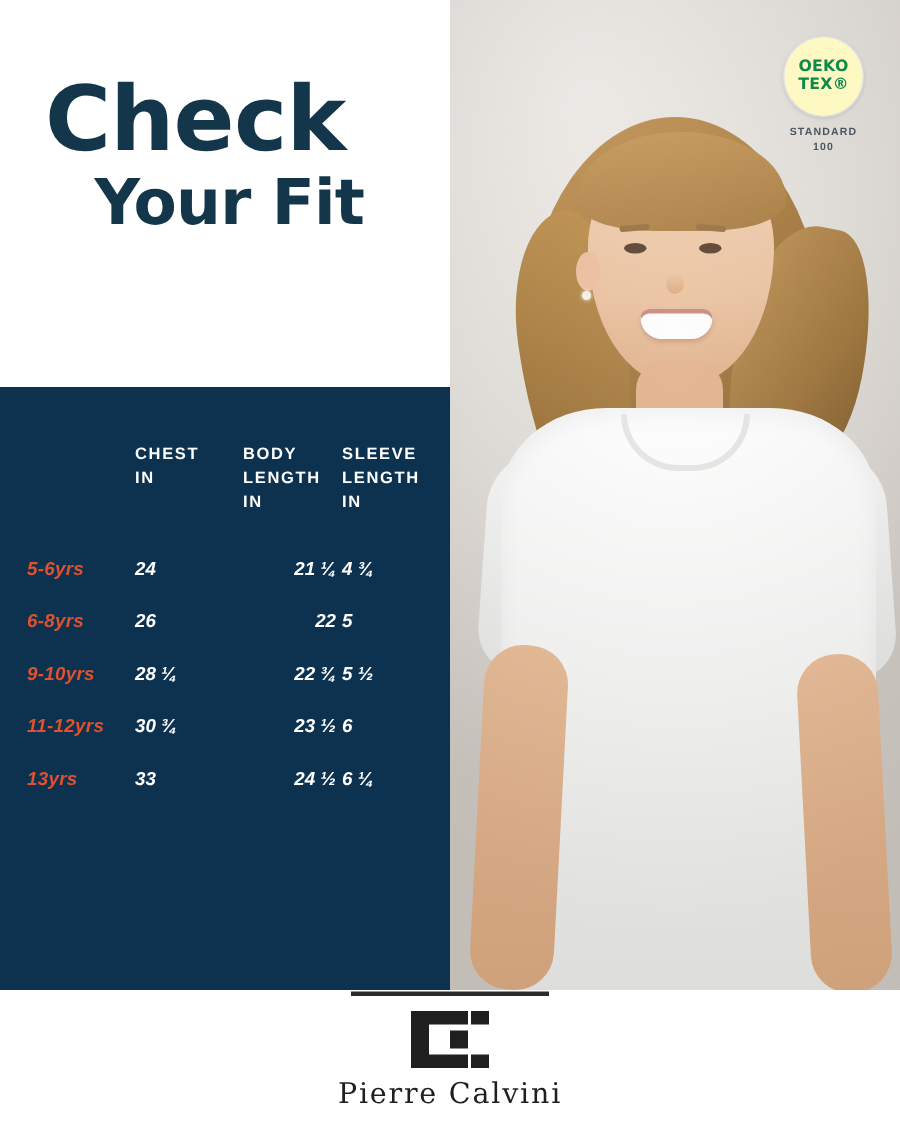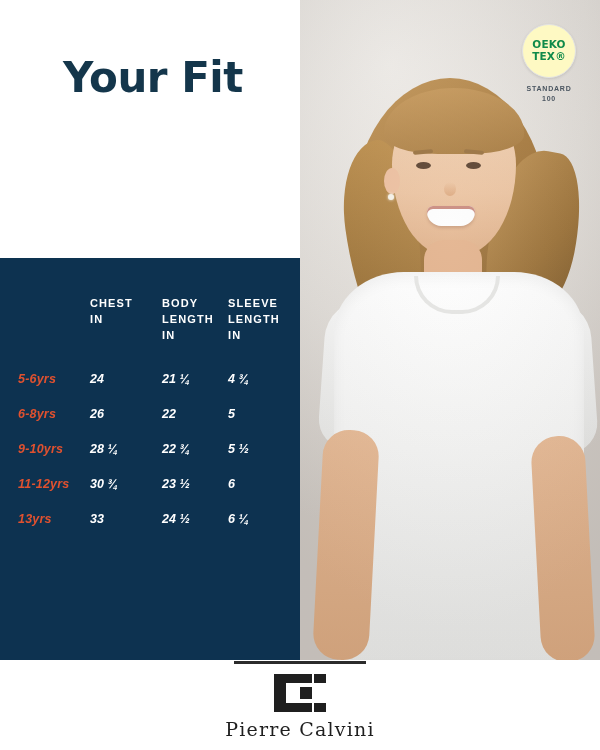--- a/index.html
+++ b/index.html
@@ -293,21 +293,21 @@
     padding-right: 4px;
     font-style: italic;
   }
   .td.c0 {
     width: 72px;
     color: #e0512f;
     font-size: 12.5px;
     letter-spacing: 0.2px;
   }
   .td.c1 { width: 72px; }
-  .td.c2 { width: 66px; }
+  .td.c2 { width: 66px; text-align: right; }
   .td.c3 { width: 58px; }
 
   
   .oeko {
     position: absolute;
     left: 520px;
     top: 24px;
     width: 58px;
     text-align: center;
   }
@@ -410,20 +410,21 @@
     <div class="sleeve-r"></div>
     <div class="shirt"></div>
     <div class="collar"></div>
     <div class="arm-l"></div>
     <div class="arm-r"></div>
     <div class="shade"></div>
   </div>
 
   <div class="top-band">
     <div class="headline">
+      <span class="l1">Check</span>
       <span class="l2">Your Fit</span>
     </div>
   </div>
 
   <div class="oeko">
     <div class="circle">
       <span>OEKO</span>
       <span>TEX®</span>
     </div>
     <div class="sub">

